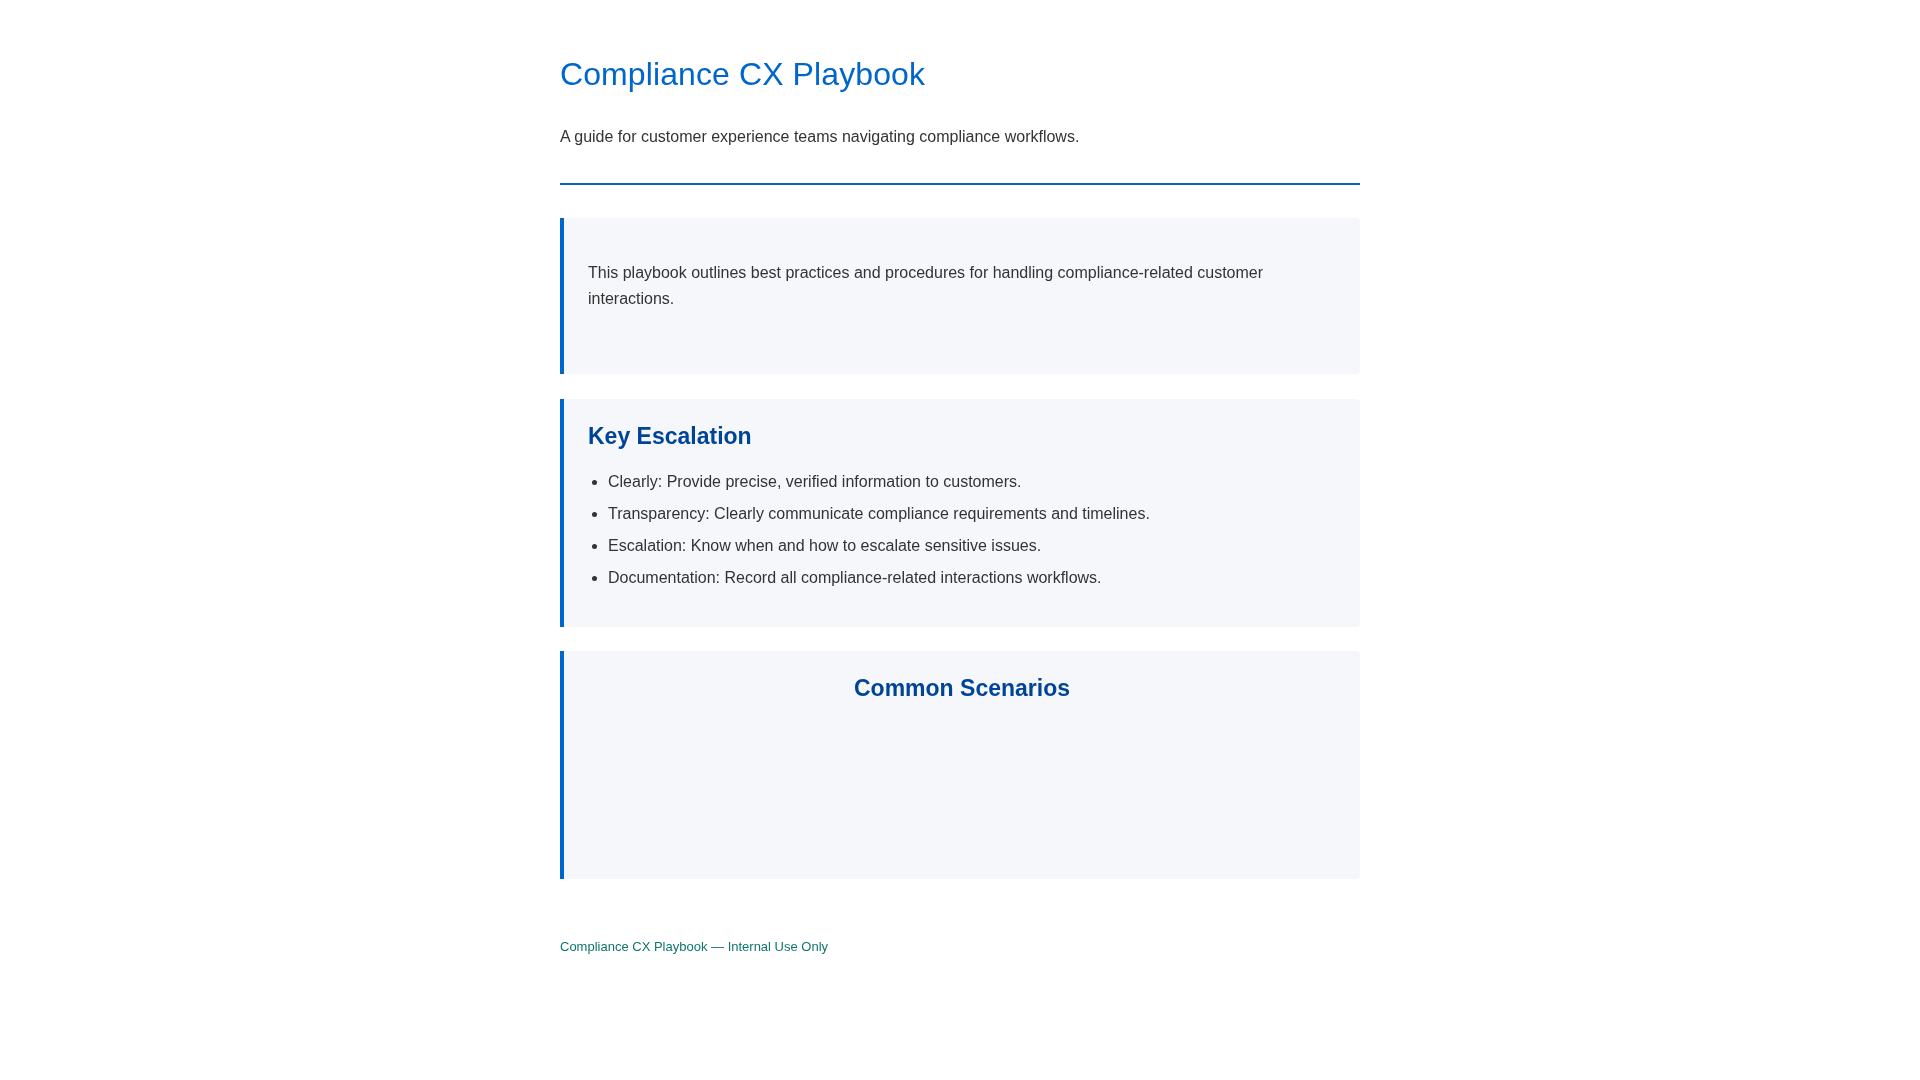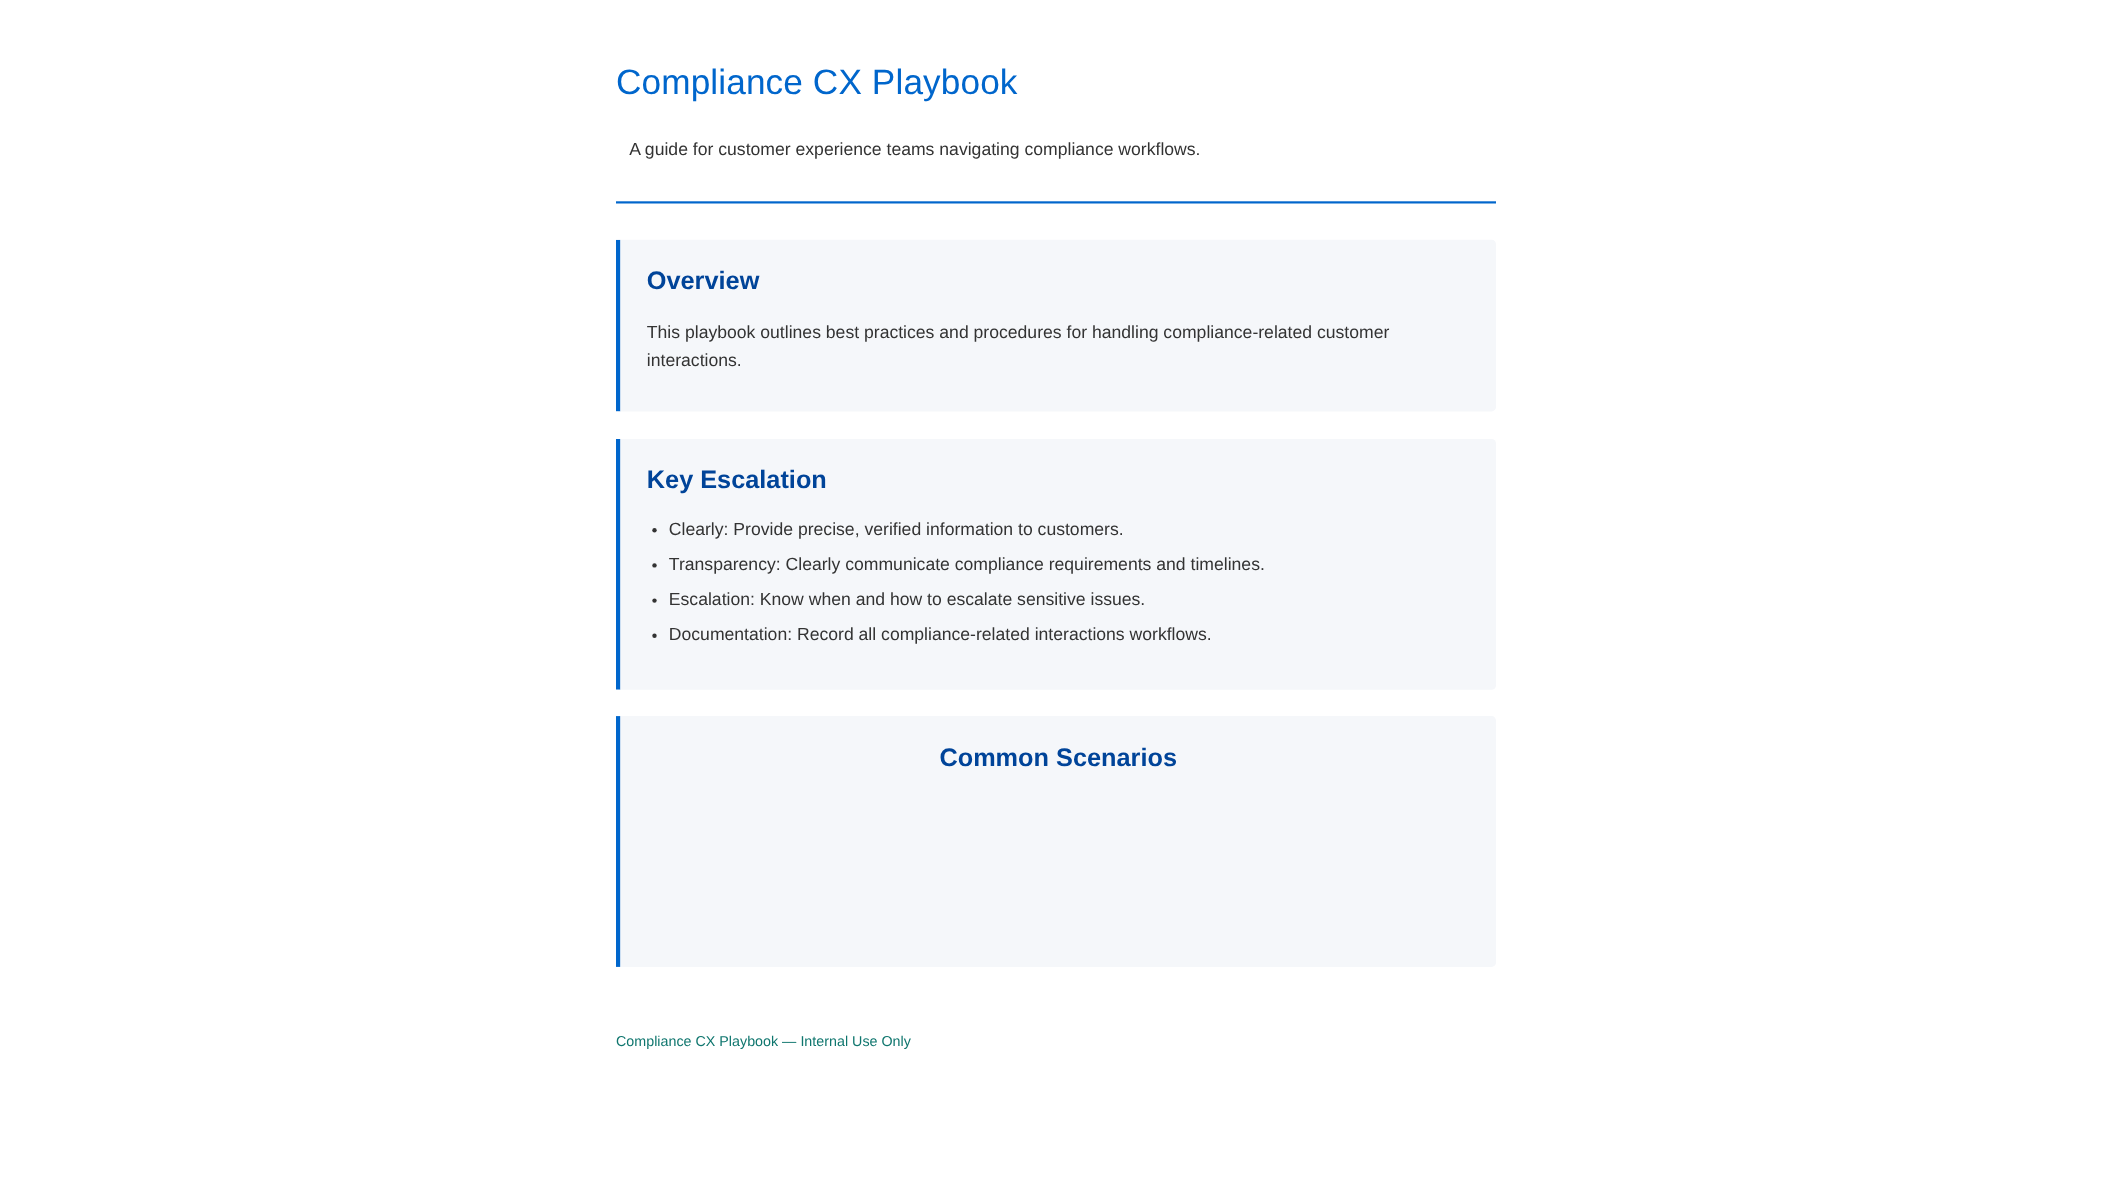--- a/index.html
+++ b/index.html
@@ -10,21 +10,21 @@
   }
   .page {
     position: absolute; left: 560px; top: 0; width: 800px;
   }
   .title {
     margin: 0; position: absolute; top: 56px; left: 0;
     font-size: 32px; font-weight: 400; color: #0066cc;
     letter-spacing: 0.1px;
   }
   .subtitle {
-    margin: 0; position: absolute; top: 128px; left: 12px;
+    margin: 0; position: absolute; top: 128px; left: 0;
     font-size: 16px; color: #333333;
   }
   .rule {
     position: absolute; top: 183px; left: 0; width: 800px; height: 2px;
     background: #0066cc;
   }
   .card {
     position: absolute; left: 0; width: 800px; box-sizing: border-box;
     background: #f5f7fa; border-left: 4px solid #0066cc;
     border-radius: 0 4px 4px 0;
@@ -51,21 +51,20 @@
 </style>
 </head>
 <body>
 
 <div class="page">
   <h1 class="title">Compliance CX Playbook</h1>
   <p class="subtitle">A guide for customer experience teams navigating compliance workflows.</p>
   <div class="rule"></div>
 
   <section class="card card1">
-    <h2>Overview</h2>
     <p>This playbook outlines best practices and procedures for handling compliance-related customer interactions.</p>
   </section>
 
   <section class="card card2">
     <h2>Key Escalation</h2>
     <ul>
       <li>Clearly: Provide precise, verified information to customers.</li>
       <li>Transparency: Clearly communicate compliance requirements and timelines.</li>
       <li>Escalation: Know when and how to escalate sensitive issues.</li>
       <li>Documentation: Record all compliance-related interactions workflows.</li>

